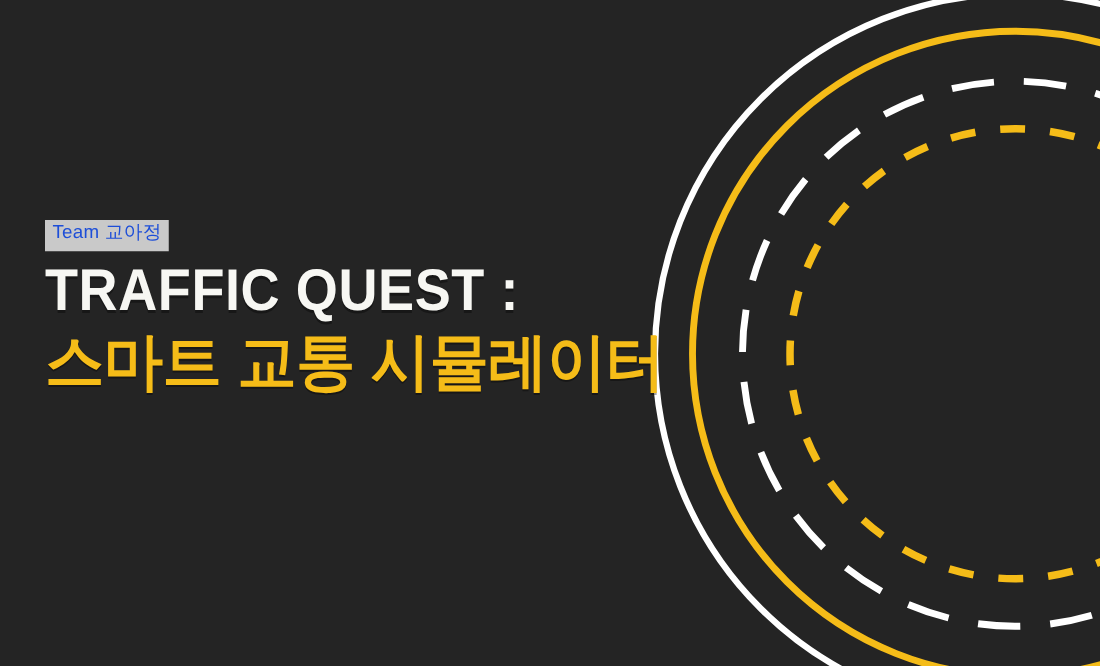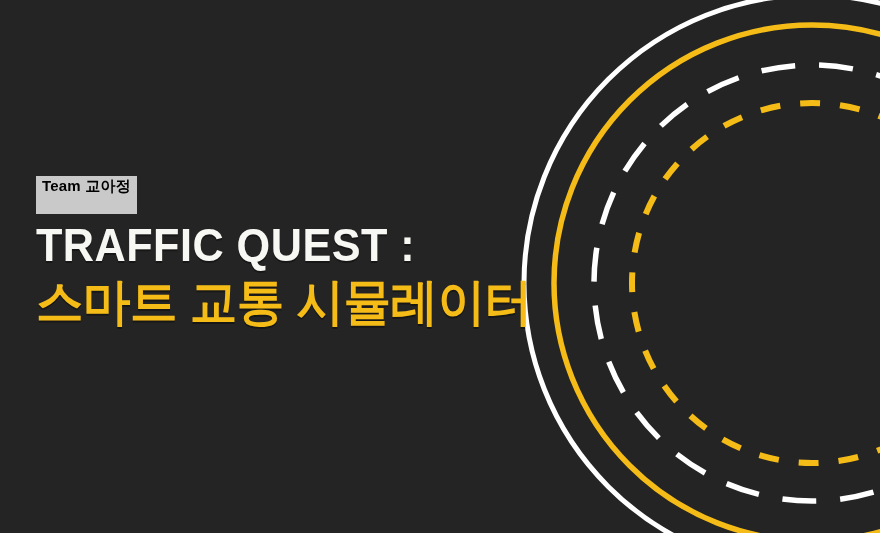--- a/index.html
+++ b/index.html
@@ -30,25 +30,25 @@
   #title-block {
     position: absolute;
     left: 36px;
     top: 176px;
     z-index: 5;
   }
 
   #team-badge {
     display: inline-block;
     background: #c9c9c9;
-    color: #000000;
+    color: #1d4ed8;
     font-size: 15px;
-    font-weight: 700;
+    font-weight: 400;
     letter-spacing: 0.2px;
-    padding: 2px 6px 19px 6px;
+    padding: 2px 6px 6px 6px;
     line-height: 1.12;
     white-space: nowrap;
   }
 
   #main-title {
     margin-top: 7px;
     color: #f7f7f3;
     font-size: 47px;
     font-weight: 700;
     letter-spacing: 0.5px;

